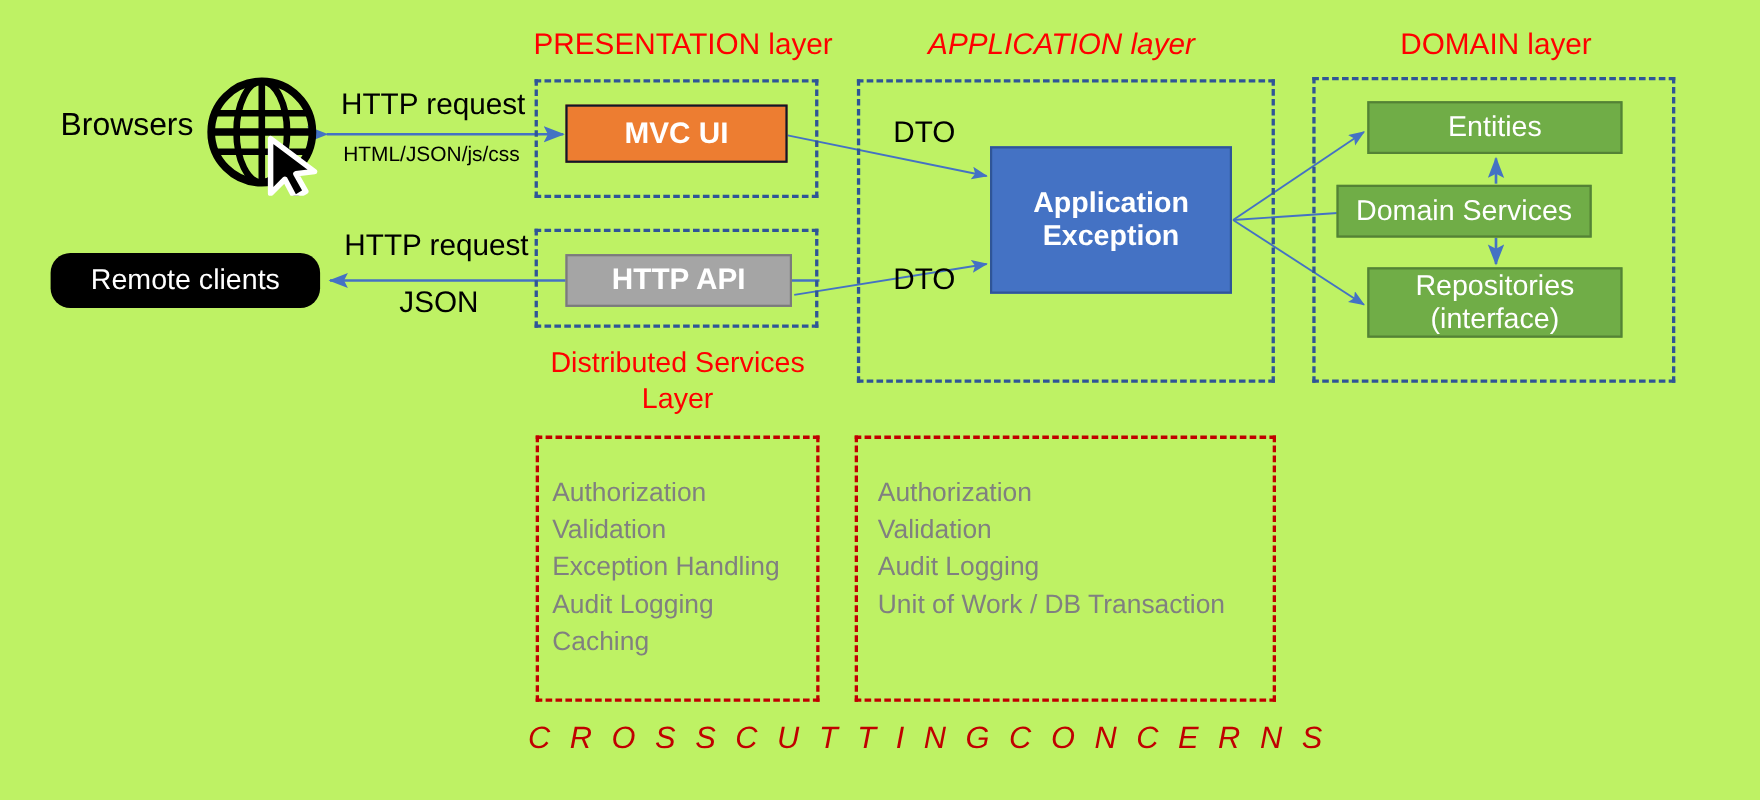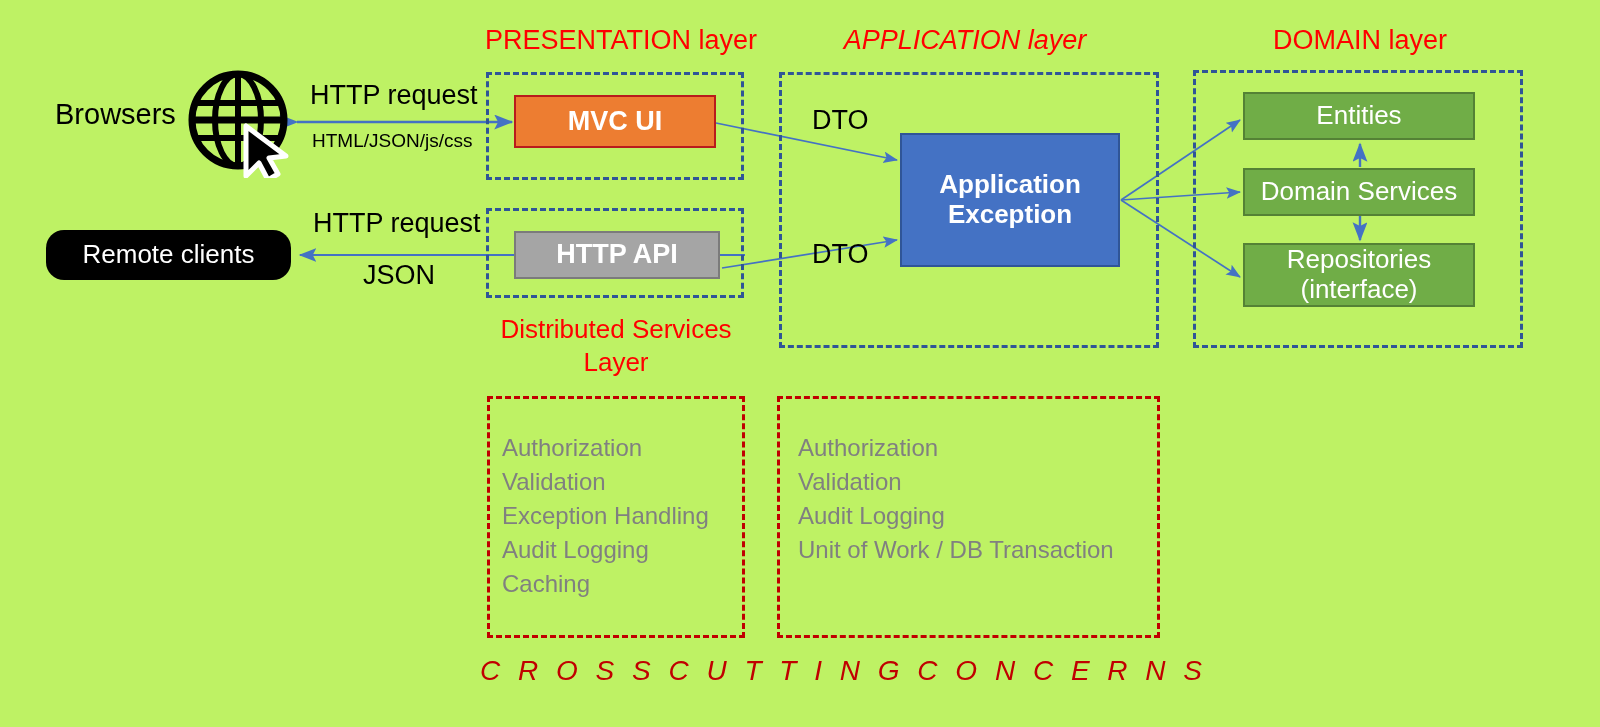--- a/index.html
+++ b/index.html
@@ -55,21 +55,21 @@
     box-sizing: border-box;
     display: flex;
     align-items: center;
     justify-content: center;
     text-align: center;
     color: #FFFFFF;
     line-height: 1.15;
   }
   .box-mvc {
     background: #ED7D31;
-    border: 2px solid #b91c1c;
+    border: 2px solid #0f172a;
     font-weight: bold;
     font-size: 27px;
   }
   .box-api {
     background: #A5A5A5;
     border: 2px solid #7B7B7B;
     font-weight: bold;
     font-size: 27px;
   }
   .box-appsvc {
@@ -208,21 +208,21 @@
   <div class="abs dash-blue" style="left:779px; top:72px; width:380px; height:276px;"></div>
   <div class="abs box box-appsvc" style="left:900px; top:133px; width:220px; height:134px; flex-direction:column;">
     <span>Application</span>
     <span>Exception</span>
   </div>
 
   <div class="abs dash-blue" style="left:1193px; top:70px; width:330px; height:278px;"></div>
 
   <div class="abs box box-green" style="left:1243px; top:92px; width:232px; height:48px;">Entities</div>
 
-  <div class="abs box box-green" style="left:1243px; top:168px; width:232px; height:48px;">Domain Services</div>
+  <div class="abs box box-green" style="left:1215px; top:168px; width:232px; height:48px;">Domain Services</div>
 
   <div class="abs box box-green" style="left:1243px; top:243px; width:232px; height:64px; flex-direction:column;">
     <span>Repositories</span>
     <span>(interface)</span>
   </div>
 
   <div class="abs dist-title" style="left:487px; top:313px; width:258px;">Distributed Services Layer</div>
 
   <div class="abs dash-red" style="left:487px; top:396px; width:258px; height:242px;">
     <div class="ccc-list" style="position:absolute; left:12px; top:32px;">

